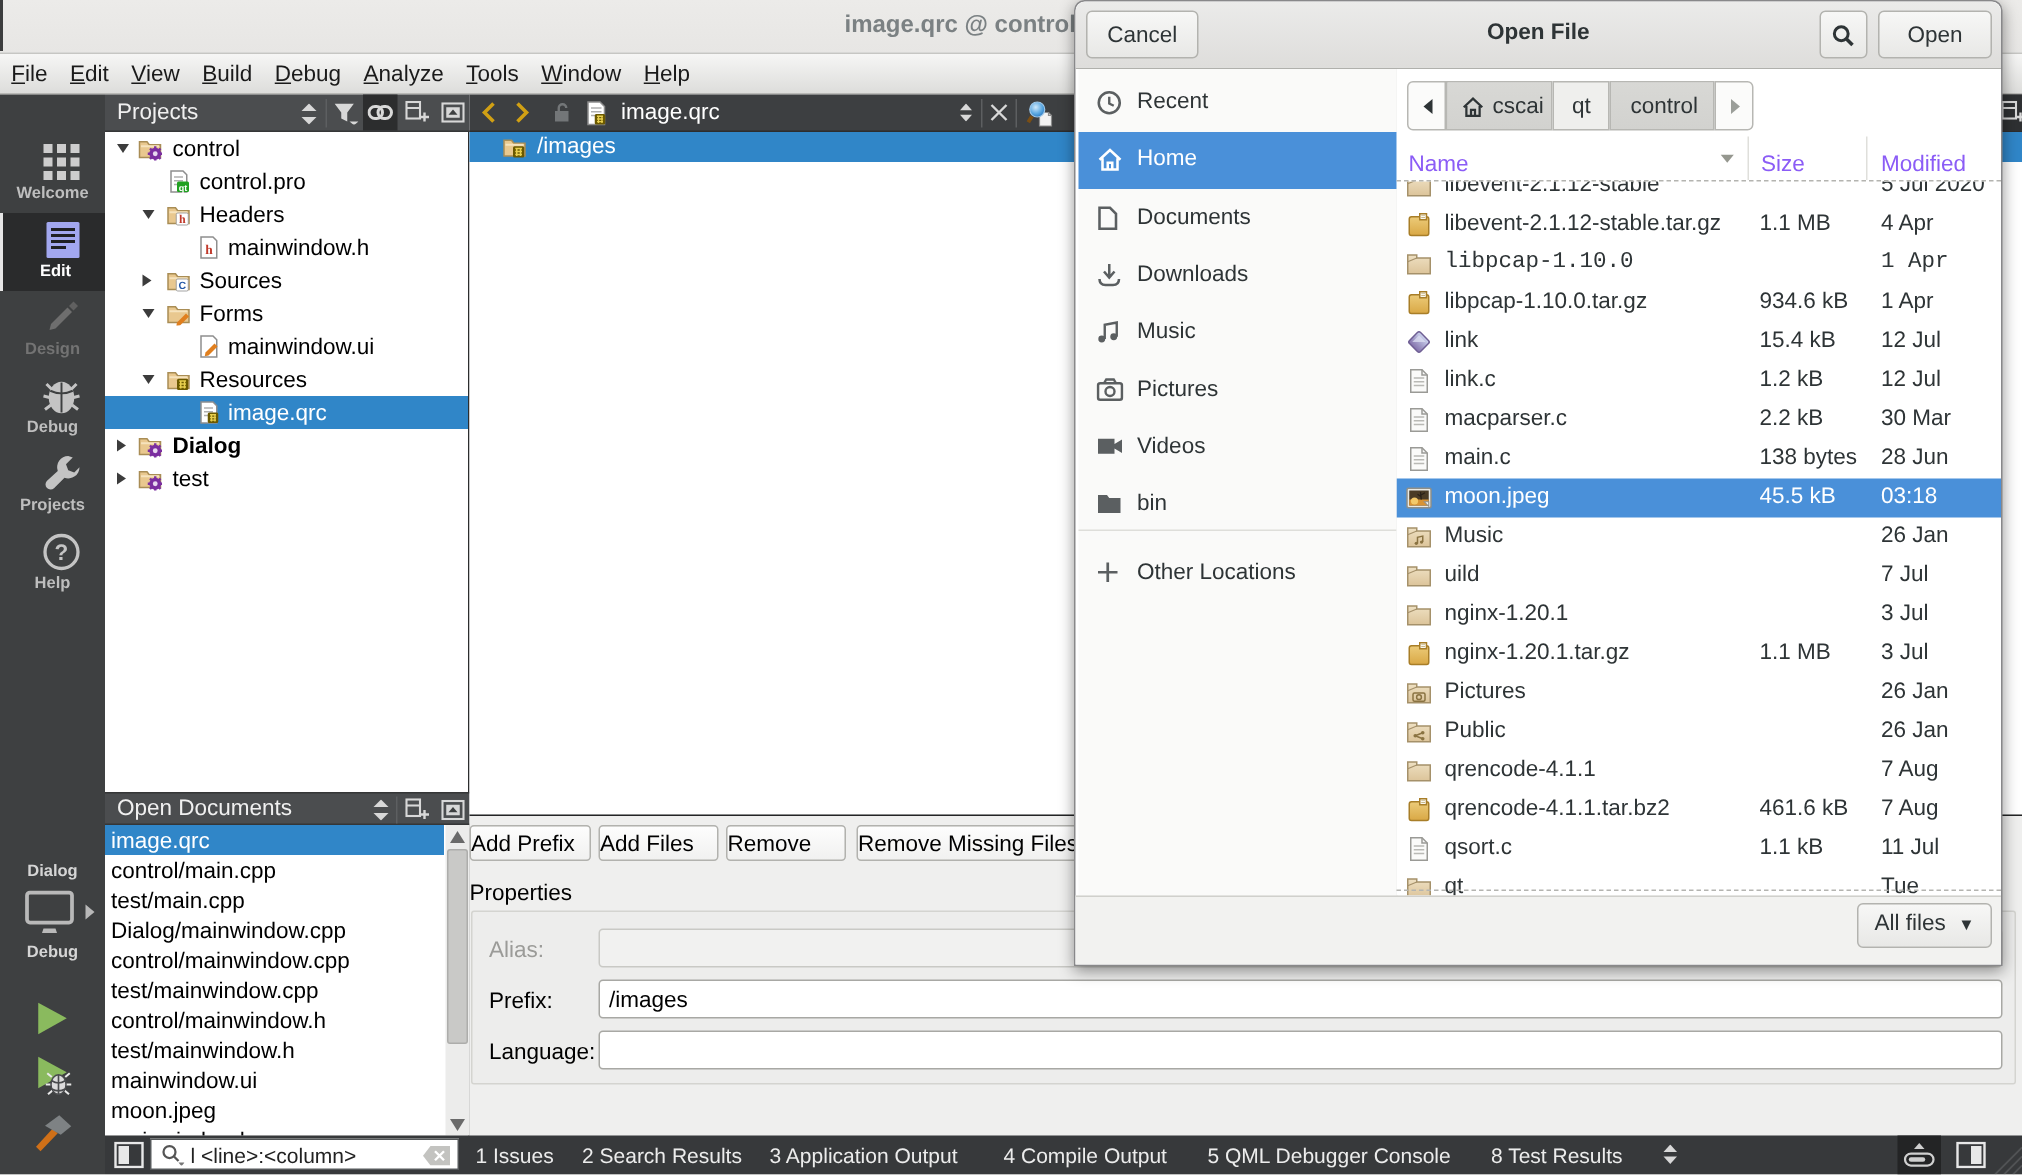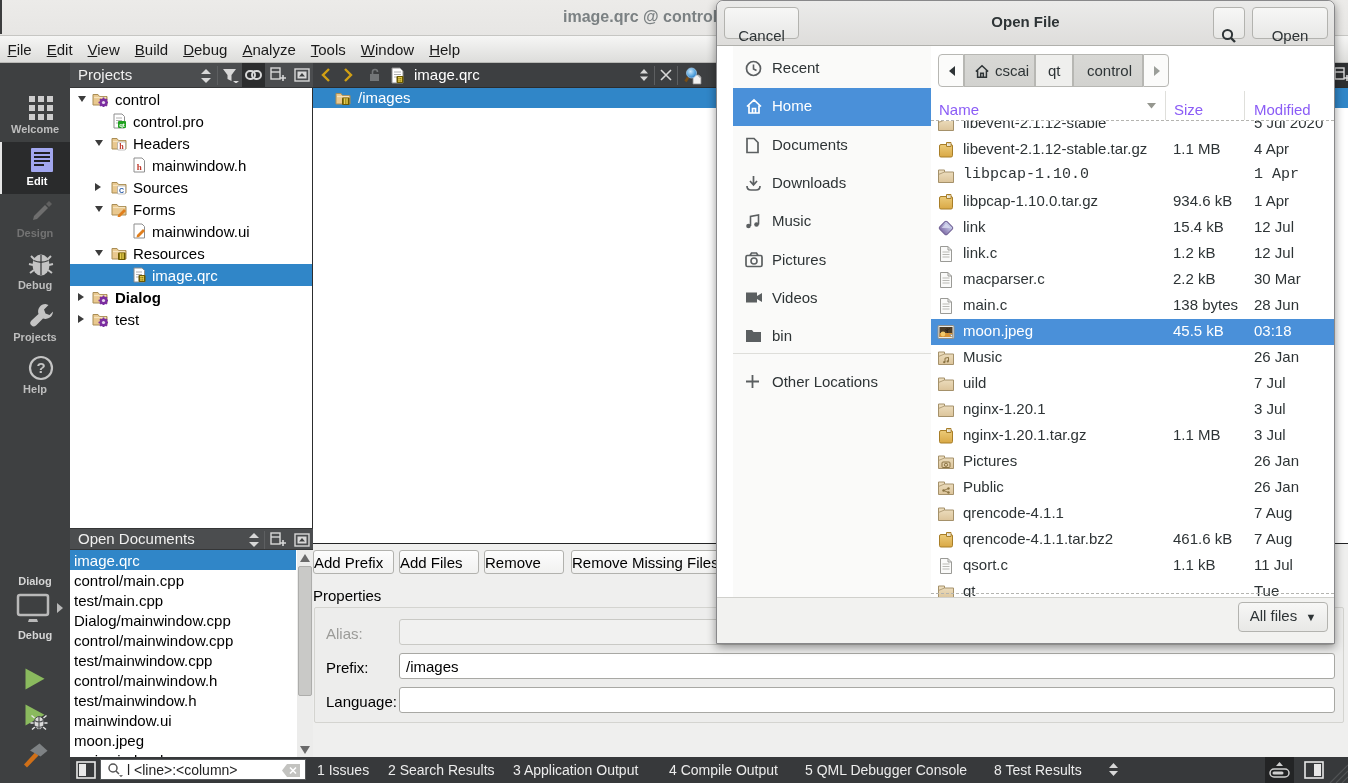--- a/index.html
+++ b/index.html
@@ -62,23 +62,23 @@
 
 #statusbar { left:70px; top:757px; width:1278px; height:26px; background:#37393b; color:#ececec; font-size:14px; }
 .sbitem { position:absolute; top:5px; }
 
 
 #dialog { left:716px; top:0; width:619px; height:644px; background:#fff;
   border:1px solid #88888a; border-radius:7px 7px 0 0; box-shadow:0 3px 10px rgba(0,0,0,.42); }
 #dhdr { position:absolute; left:0; top:0; width:617px; height:45px;
   background:linear-gradient(#ebebea,#dedddb); border-bottom:1px solid #b0b0ac; border-radius:7px 7px 0 0; }
 .gbtn { position:absolute; top:6px; height:32px; background:linear-gradient(#f7f7f6,#e8e8e6);
-  border:1px solid #b3b3af; border-radius:4px; font-size:15px; color:#2e3436; text-align:center; padding-top:19px; }
+  border:1px solid #b3b3af; border-radius:4px; font-size:15px; color:#2e3436; text-align:center; padding-top:7px; }
 #dhdr .dtitle { position:absolute; left:0; width:617px; top:12px; text-align:center; font-size:15px; font-weight:bold; color:#2e3436; }
-#dside { position:absolute; left:16px; top:45px; width:213px; height:558px; background:#fafaf9; border-right:1px solid #dcdcd8; }
+#dside { position:absolute; left:2px; top:45px; width:213px; height:558px; background:#fafaf9; border-right:1px solid #dcdcd8; }
 .srow { position:absolute; left:0; width:213px; height:38px; color:#2e3436; font-size:15px; }
 .srow .slabel { position:absolute; left:39px; top:9px; }
 .srow svg { position:absolute; left:12px; top:10px; }
 .srow.sel { background:#4a90d9; color:#fff; }
 #dmain { position:absolute; left:214px; top:45px; width:396px; height:551px; background:#fff; }
 #dfoot { position:absolute; left:0; top:596px; width:617px; height:46px; background:#f2f2f0; border-top:1px solid #d0d0cc; }
 
 #bcrumb { position:absolute; left:7px; top:8px; width:231px; height:33px; }
 .bcbtn { position:absolute; top:0; height:33px; background:#fbfbfa; border:1px solid #b7b7b3; font-size:15px; color:#2e3436; }
 .bcbtn span { position:absolute; top:7px; }

